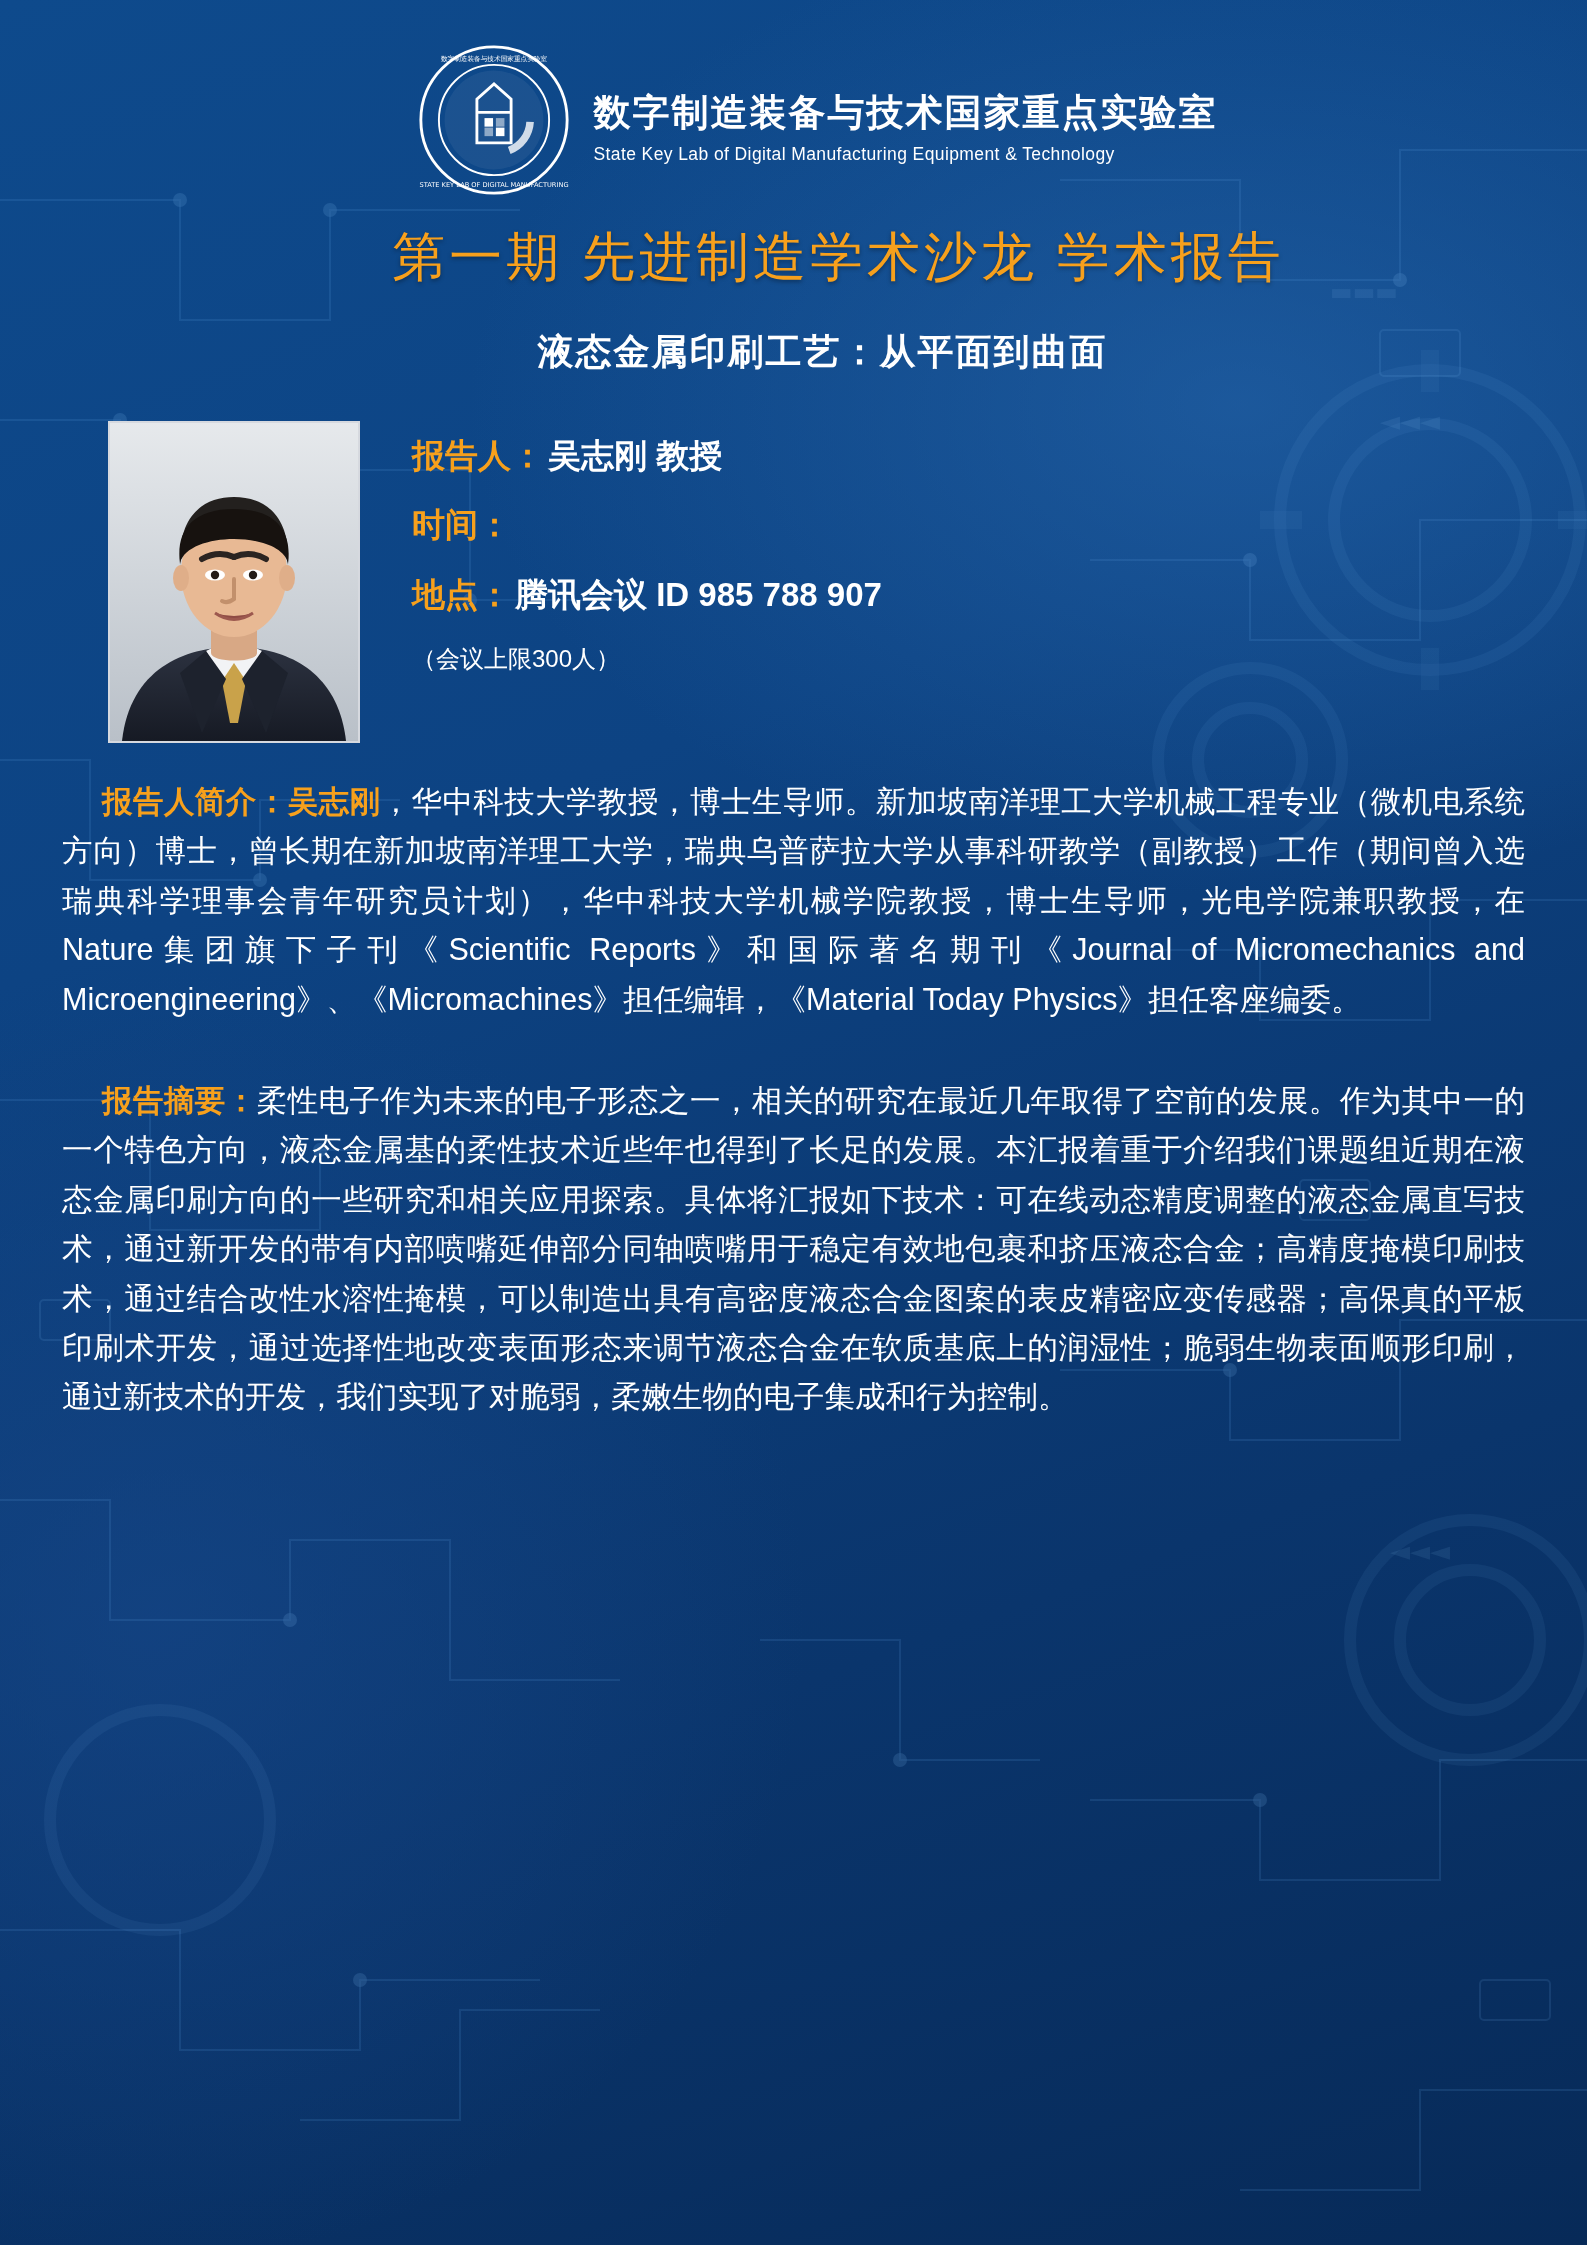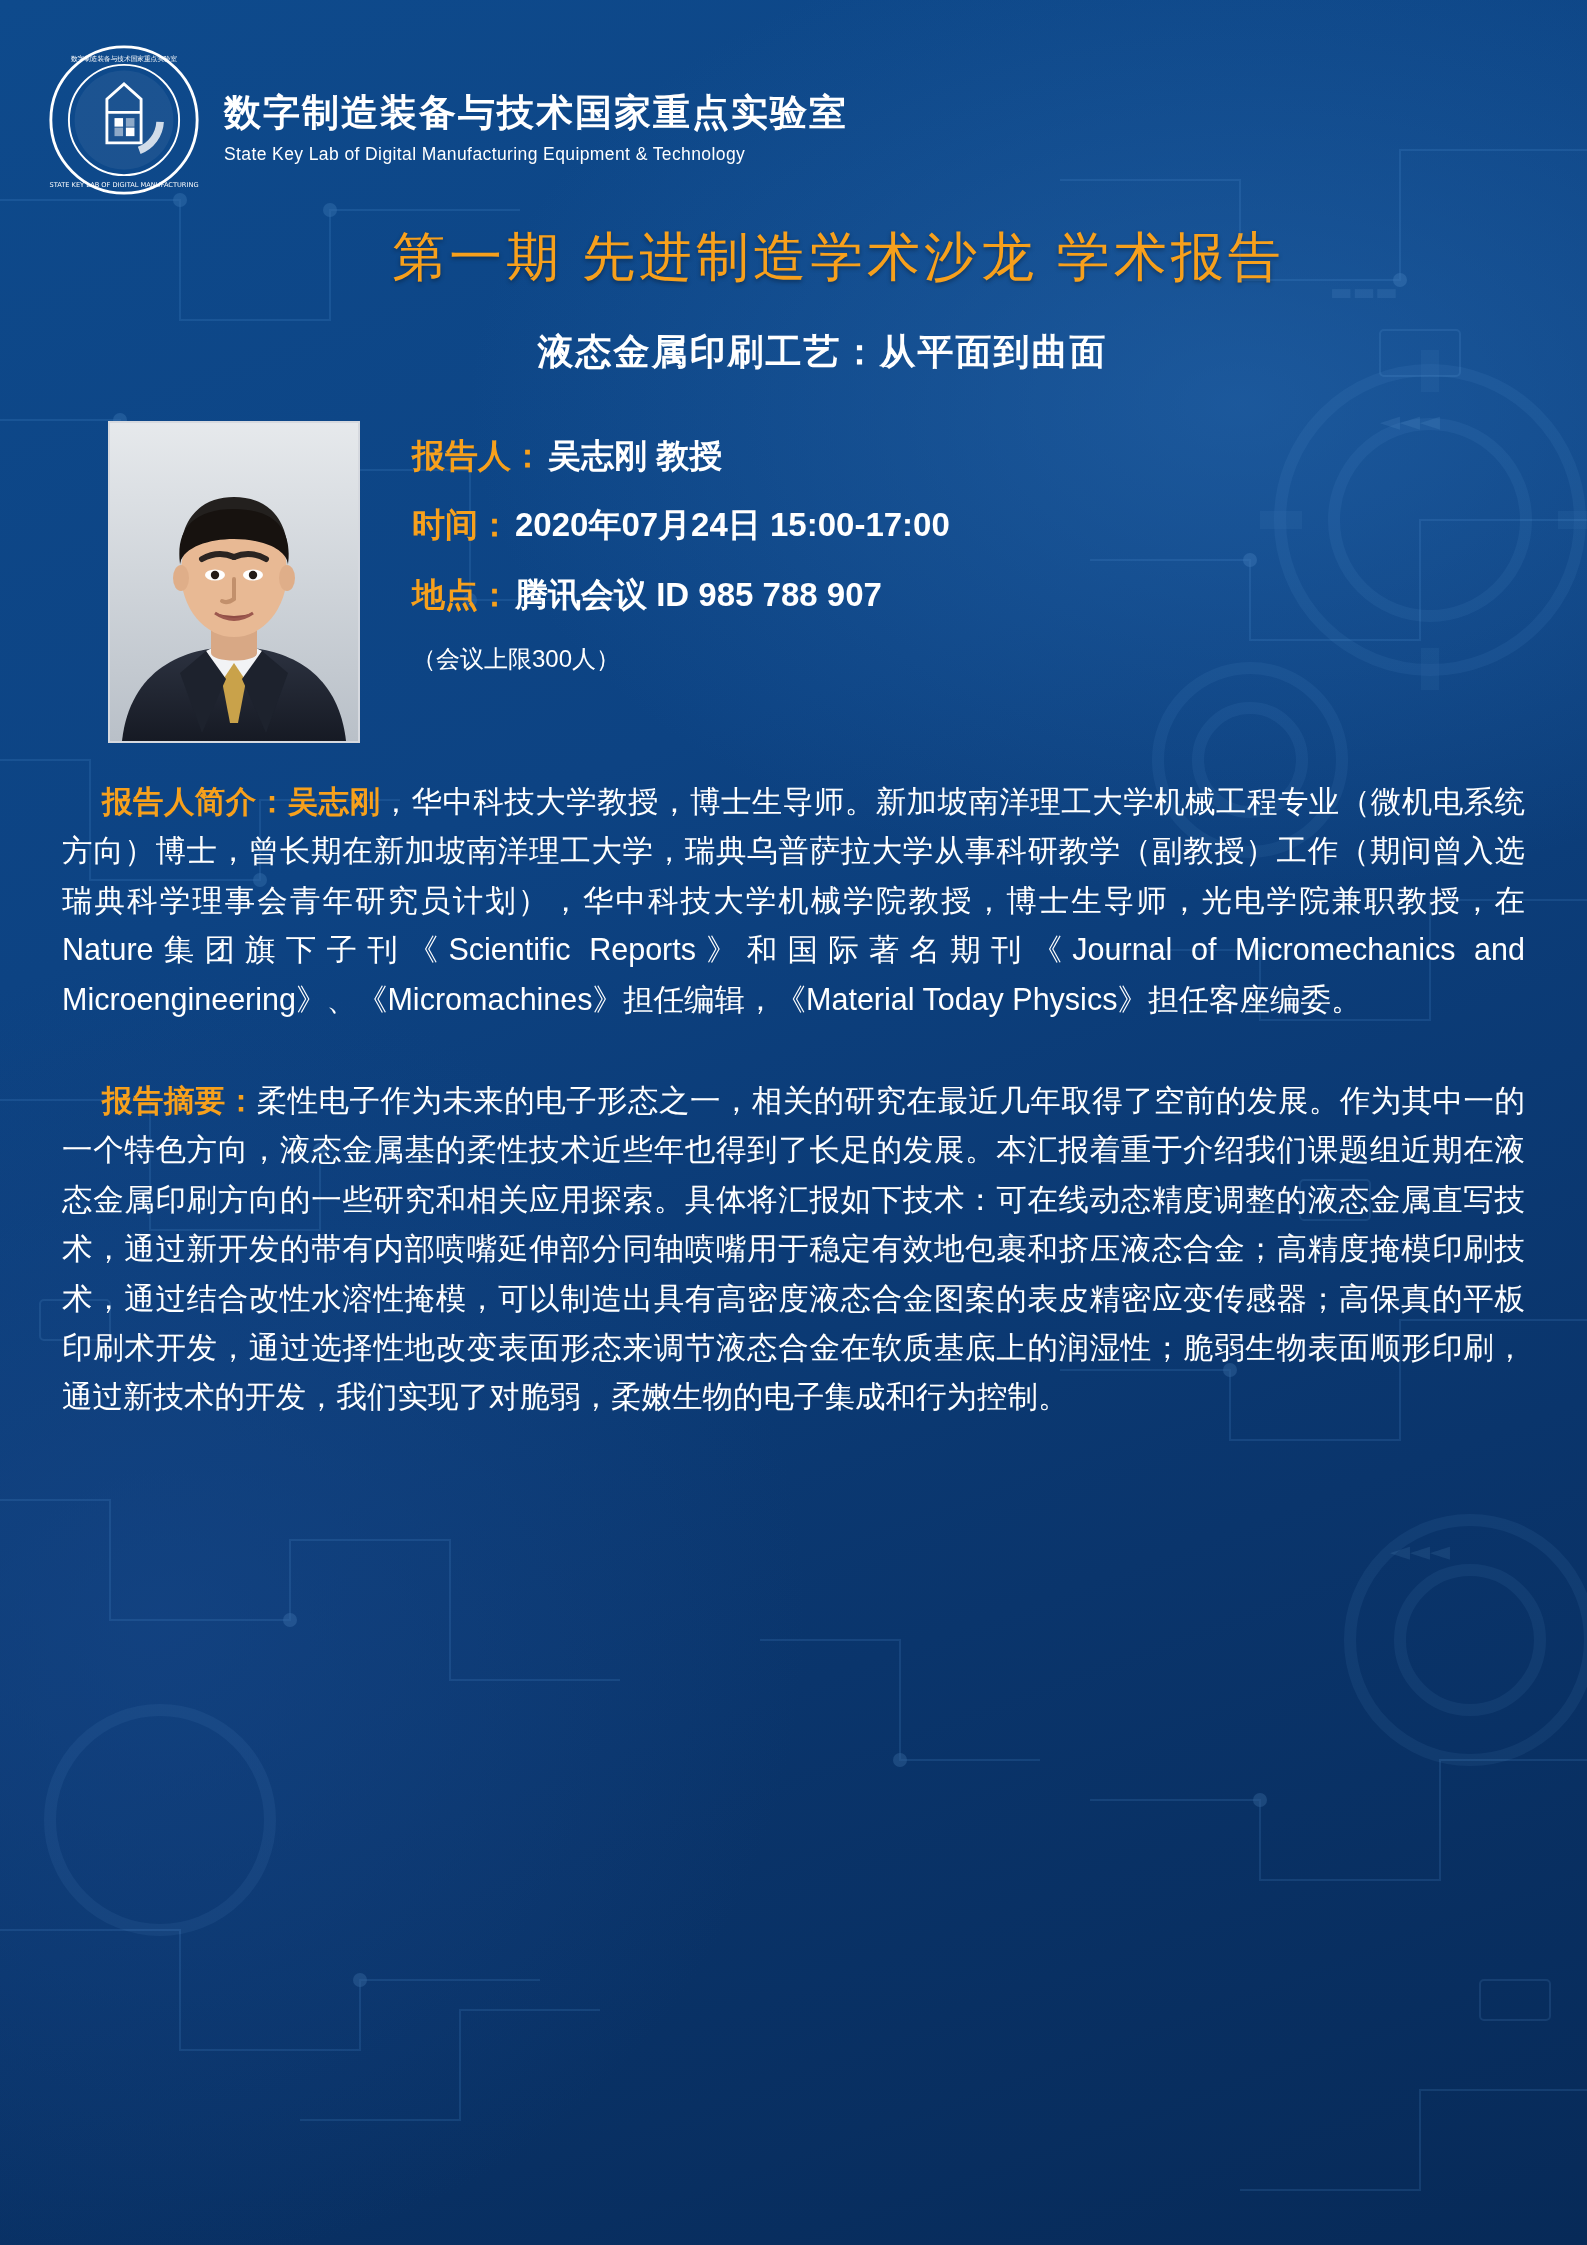--- a/index.html
+++ b/index.html
@@ -40,20 +40,21 @@
     pointer-events: none;
   }
 
   
   .header {
     position: relative;
     display: flex;
     align-items: center;
     padding: 44px 0 0 48px;
     gap: 24px;
+    justify-content: center;
   }
   .logo {
     width: 152px;
     height: 152px;
     flex: 0 0 152px;
     position: relative;
   }
   .lab-names {
     margin-top: 16px;
   }
@@ -309,21 +310,20 @@
       </svg>
     </div>
 
     <div class="info-lines">
       <div class="info-line">
         <span class="info-label">报告人：</span>
         <span class="info-value">吴志刚 教授</span>
       </div>
       <div class="info-line">
         <span class="info-label">时间：</span>
-        <span class="info-value">2020年07月24日 15:00-17:00</span>
       </div>
       <div class="info-line">
         <span class="info-label">地点：</span>
         <span class="info-value">腾讯会议 ID 985 788 907</span>
       </div>
       <div class="info-note">（会议上限300人）</div>
     </div>
   </div>
 
   <div class="section bio">

